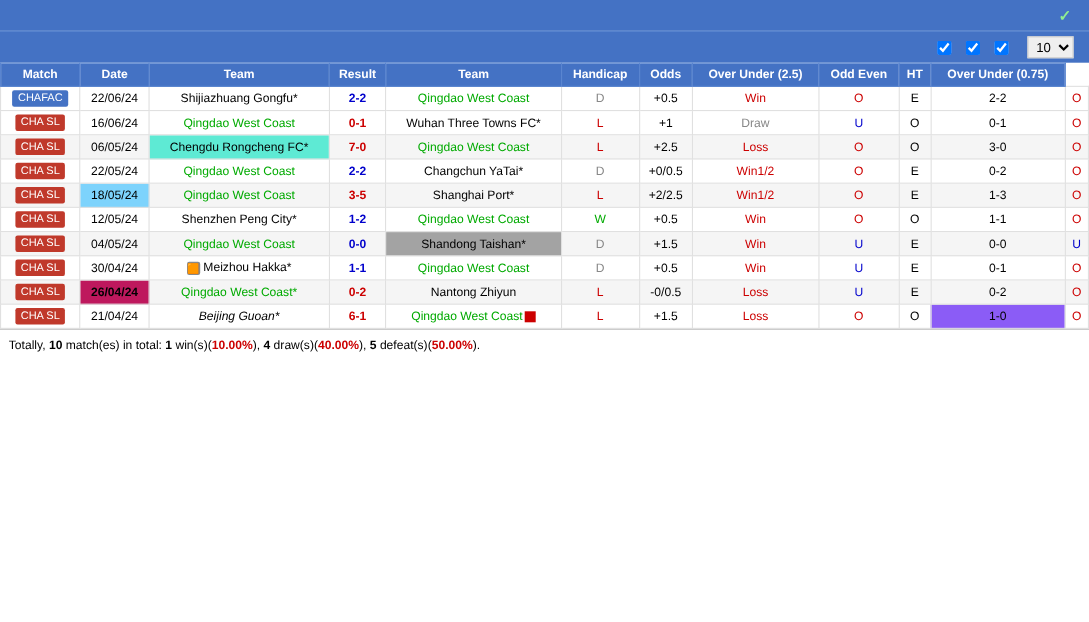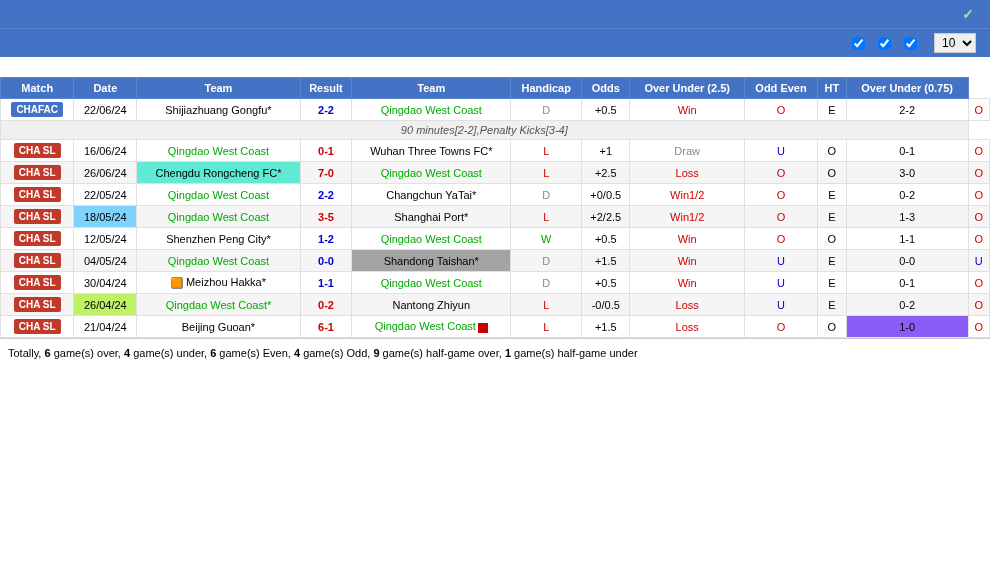--- a/index.html
+++ b/index.html
@@ -49,21 +49,20 @@
     }
     .games-selector select {
       font-size: 12px;
       padding: 1px 3px;
       border: 1px solid #ccc;
     }
 
     table {
       width: 100%;
       border-collapse: collapse;
-      margin-top: 20px;
     }
     th {
       background: #4472c4;
       color: white;
       padding: 4px 4px;
       text-align: center;
       font-size: 11px;
       border: 1px solid #5a85d0;
     }
     td {
@@ -73,21 +72,21 @@
       font-size: 11px;
     }
     tr:nth-child(even) td { background: #f5f5f5; }
     tr:nth-child(odd) td { background: #ffffff; }
 
     .badge {
       color: white;
       padding: 2px 5px;
       border-radius: 2px;
       font-size: 10px;
-      font-weight: bold;
+      font-weight: normal;
       display: inline-block;
     }
     .badge-chafac { background: #4472c4; }
     .badge-chasl { background: #c0392b; }
 
     .team-green { color: #00aa00; font-weight: normal; }
     .team-black { color: #000; }
 
     .note-row td {
       background: #f0f0f0 !important;
@@ -168,40 +167,37 @@
         <td style="background: rgb(255, 255, 255);"><span style="color: rgb(0, 0, 204); font-weight: bold;">2-2</span></td>
         <td style="background: rgb(255, 255, 255);"><span class="team-green">Qingdao West Coast</span></td>
         <td style="background: rgb(255, 255, 255); color: rgb(136, 136, 136);">D</td>
         <td style="background: rgb(255, 255, 255);">+0.5</td>
         <td style="background: rgb(255, 255, 255);"><span style="color: rgb(204, 0, 0);">Win</span></td>
         <td style="background: rgb(255, 255, 255); color: rgb(204, 0, 0);">O</td>
         <td style="background: rgb(255, 255, 255);">E</td>
         <td style="background: rgb(255, 255, 255);">2-2</td>
         <td style="background: rgb(255, 255, 255); color: rgb(204, 0, 0);">O</td>
       </tr>
-      <tr class="note-row">
-        <td colspan="11">90 minutes[2-2],Penalty Kicks[3-4]</td>
-      </tr>
       <tr>
         <td style="background: rgb(255, 255, 255);"><span class="badge badge-chasl">CHA SL</span></td>
         <td style="background: rgb(255, 255, 255);">16/06/24</td>
         <td style="background: rgb(255, 255, 255);"><span class="team-green">Qingdao West Coast</span></td>
         <td style="background: rgb(255, 255, 255);"><span style="color: rgb(204, 0, 0); font-weight: bold;">0-1</span></td>
         <td style="background: rgb(255, 255, 255);"><span class="team-black">Wuhan Three Towns FC*</span></td>
         <td style="background: rgb(255, 255, 255); color: rgb(204, 0, 0);">L</td>
         <td style="background: rgb(255, 255, 255);">+1</td>
         <td style="background: rgb(255, 255, 255);"><span style="color: rgb(136, 136, 136);">Draw</span></td>
         <td style="background: rgb(255, 255, 255); color: rgb(0, 0, 204);">U</td>
         <td style="background: rgb(255, 255, 255);">O</td>
         <td style="background: rgb(255, 255, 255);">0-1</td>
         <td style="background: rgb(255, 255, 255); color: rgb(204, 0, 0);">O</td>
       </tr>
       <tr>
         <td style="background: rgb(245, 245, 245);"><span class="badge badge-chasl">CHA SL</span></td>
-        <td style="background: rgb(245, 245, 245);">26/06/24</td>
+        <td style="background: rgb(245, 245, 245);">06/05/24</td>
         <td style="background: #5eead4;"><span class="team-black">Chengdu Rongcheng FC*</span></td>
         <td style="background: rgb(245, 245, 245);"><span style="color: rgb(204, 0, 0); font-weight: bold;">7-0</span></td>
         <td style="background: rgb(245, 245, 245);"><span class="team-green">Qingdao West Coast</span></td>
         <td style="background: rgb(245, 245, 245); color: rgb(204, 0, 0);">L</td>
         <td style="background: rgb(245, 245, 245);">+2.5</td>
         <td style="background: rgb(245, 245, 245);"><span style="color: rgb(204, 0, 0);">Loss</span></td>
         <td style="background: rgb(245, 245, 245); color: rgb(204, 0, 0);">O</td>
         <td style="background: rgb(245, 245, 245);">O</td>
         <td style="background: rgb(245, 245, 245);">3-0</td>
         <td style="background: rgb(245, 245, 245); color: rgb(204, 0, 0);">O</td>
@@ -271,46 +267,46 @@
         <td style="background: rgb(255, 255, 255); color: rgb(136, 136, 136);">D</td>
         <td style="background: rgb(255, 255, 255);">+0.5</td>
         <td style="background: rgb(255, 255, 255);"><span style="color: rgb(204, 0, 0);">Win</span></td>
         <td style="background: rgb(255, 255, 255); color: rgb(0, 0, 204);">U</td>
         <td style="background: rgb(255, 255, 255);">E</td>
         <td style="background: rgb(255, 255, 255);">0-1</td>
         <td style="background: rgb(255, 255, 255); color: rgb(204, 0, 0);">O</td>
       </tr>
       <tr>
         <td style="background: rgb(245, 245, 245);"><span class="badge badge-chasl">CHA SL</span></td>
-        <td style="background: #bef264;">26/04/24</td>
+        <td style="background: #be185d; font-weight: bold;">26/04/24</td>
         <td style="background: rgb(245, 245, 245);"><span class="team-green">Qingdao West Coast*</span></td>
         <td style="background: rgb(245, 245, 245);"><span style="color: rgb(204, 0, 0); font-weight: bold;">0-2</span></td>
         <td style="background: rgb(245, 245, 245);"><span class="team-black">Nantong Zhiyun</span></td>
         <td style="background: rgb(245, 245, 245); color: rgb(204, 0, 0);">L</td>
         <td style="background: rgb(245, 245, 245);">-0/0.5</td>
         <td style="background: rgb(245, 245, 245);"><span style="color: rgb(204, 0, 0);">Loss</span></td>
         <td style="background: rgb(245, 245, 245); color: rgb(0, 0, 204);">U</td>
         <td style="background: rgb(245, 245, 245);">E</td>
         <td style="background: rgb(245, 245, 245);">0-2</td>
         <td style="background: rgb(245, 245, 245); color: rgb(204, 0, 0);">O</td>
       </tr>
       <tr>
         <td style="background: rgb(255, 255, 255);"><span class="badge badge-chasl">CHA SL</span></td>
         <td style="background: rgb(255, 255, 255);">21/04/24</td>
-        <td style="background: rgb(255, 255, 255);"><span class="team-black">Beijing Guoan*</span></td>
+        <td style="background: rgb(255, 255, 255); font-style: italic;"><span class="team-black">Beijing Guoan*</span></td>
         <td style="background: rgb(255, 255, 255);"><span style="color: rgb(204, 0, 0); font-weight: bold;">6-1</span></td>
         <td style="background: rgb(255, 255, 255);"><span class="team-green">Qingdao West Coast</span><span style="display: inline-block; width: 10px; height: 10px; background: rgb(204, 0, 0); vertical-align: middle; margin-left: 2px;"></span></td>
         <td style="background: rgb(255, 255, 255); color: rgb(204, 0, 0);">L</td>
         <td style="background: rgb(255, 255, 255);">+1.5</td>
         <td style="background: rgb(255, 255, 255);"><span style="color: rgb(204, 0, 0);">Loss</span></td>
         <td style="background: rgb(255, 255, 255); color: rgb(204, 0, 0);">O</td>
         <td style="background: rgb(255, 255, 255);">O</td>
         <td style="background: #8b5cf6;">1-0</td>
         <td style="background: rgb(255, 255, 255); color: rgb(204, 0, 0);">O</td>
       </tr>
     </tbody>
 </table>
 
 <div class="summary-section">
   <p>
-    Totally, <span class="bold">6</span> game(s) over, <span class="bold">4</span> game(s) under, <span class="bold">6</span> game(s) Even, <span class="bold">4</span> game(s) Odd, <span class="bold">9</span> game(s) half-game over, <span class="bold">1</span> game(s) half-game under
+    Totally, <span class="bold">10</span> match(es) in total: <span class="bold">1</span> win(s)(<span class="bold red">10.00%</span>), <span class="bold">4</span> draw(s)(<span class="bold red">40.00%</span>), <span class="bold">5</span> defeat(s)(<span class="bold red">50.00%</span>).
   </p>
 </div>
 
 </body></html>

